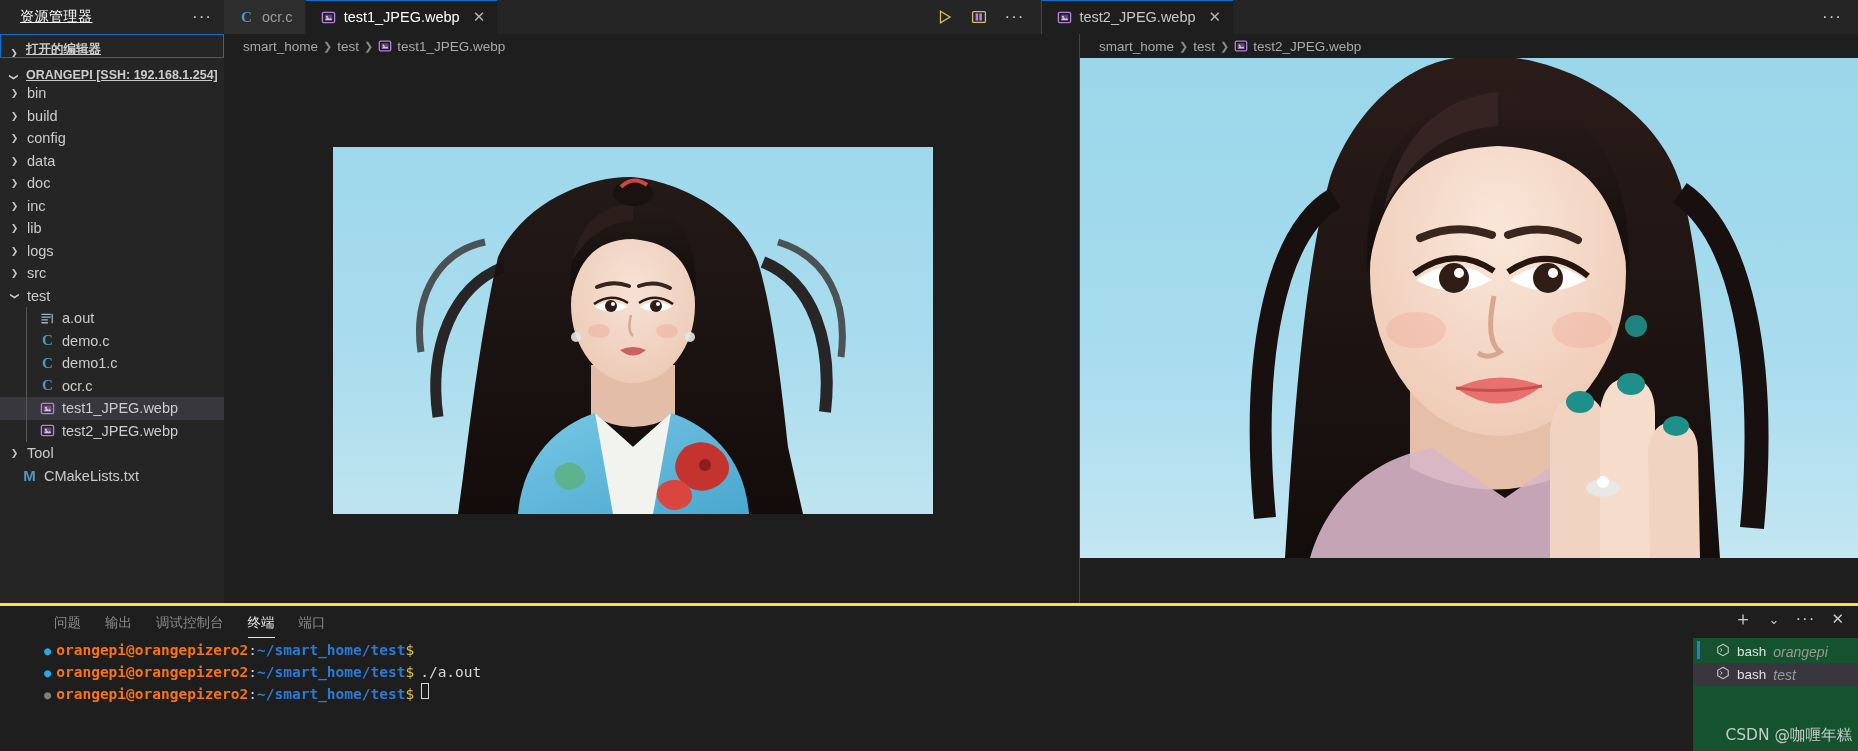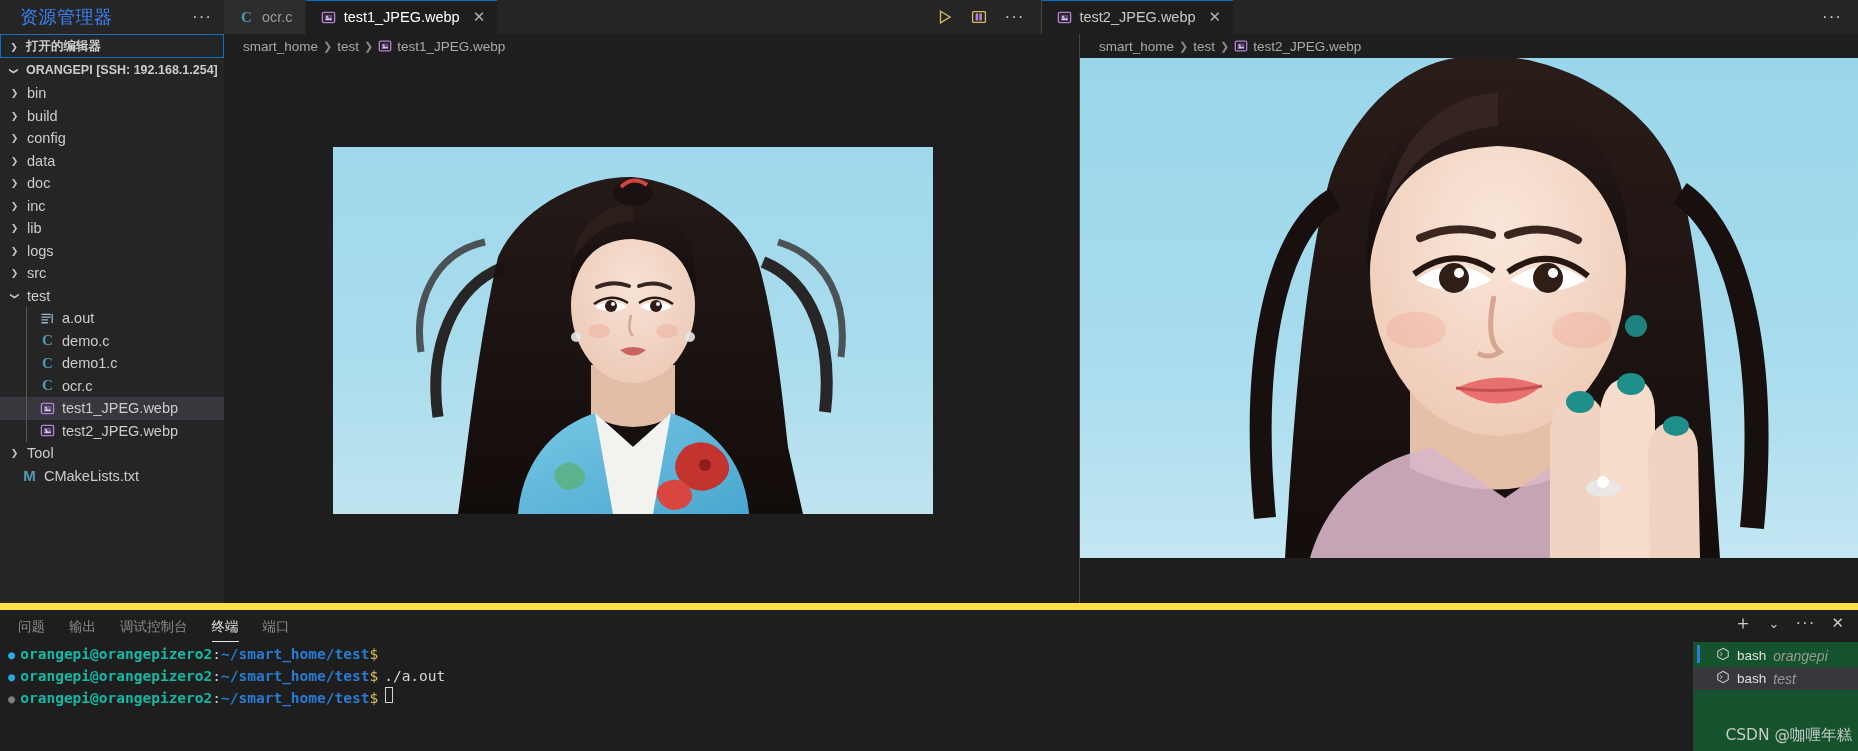--- a/index.html
+++ b/index.html
@@ -14,21 +14,21 @@
   
   .top-row { display: flex; height: 34px; flex: 0 0 34px; }
 
   .sidebar-title-bar {
     width: 224px; flex: 0 0 224px;
     background: #252526;
     display: flex; align-items: center; justify-content: space-between;
     padding: 0 12px 0 20px;
   }
   .sidebar-title {
-    color: #3b82f6; font-size: 18px; letter-spacing: .5px;
+    color: #ffffff; font-size: 14px; letter-spacing: .5px; text-decoration: underline;
   }
   .more-dots { color: #cccccc; font-size: 17px; line-height: 10px; letter-spacing: 1px; cursor: pointer; }
 
   .tabs-area { flex: 1; display: flex; background: #252526; position: relative; min-width: 0; }
   .tabs-left { display: flex; }
   .tab {
     display: flex; align-items: center; gap: 7px;
     padding: 0 12px 0 14px;
     background: #2d2d2d; color: #9a9a9a;
     font-size: 14.5px; cursor: pointer;
@@ -54,24 +54,24 @@
   
   .main-row { display: flex; flex: 1; min-height: 0; }
 
   
   .sidebar {
     width: 224px; flex: 0 0 224px; background: #252526;
     display: flex; flex-direction: column; overflow: hidden;
     position: relative;
   }
   .section-head {
-    display: flex; align-items: center; gap: 4px;
+    display: flex; align-items: flex-end; gap: 4px;
     height: 24px; padding-left: 6px;
     font-size: 12.5px; font-weight: bold; color: #cccccc;
-    cursor: pointer; flex: 0 0 24px;
+    cursor: pointer; flex: 0 0 24px; text-decoration: underline;
   }
   .section-head.focused { outline: 1px solid #0f6fc5; outline-offset: -1px; }
   .chev { width: 16px; text-align: center; font-size: 10px; color: #cccccc; display:inline-block; }
   .chev.right::before { content: "\276F"; font-size: 9px; }
   .chev.down::before  { content: "\276F"; font-size: 9px; display:inline-block; transform: rotate(90deg); }
 
   .tree { flex: 1; overflow: hidden; position: relative; }
   .row {
     display: flex; align-items: center; height: 22.5px;
     font-size: 14.5px; color: #cccccc; cursor: pointer;
@@ -105,38 +105,38 @@
   .breadcrumb .sep { color: #8a8a8a; font-size: 11px; }
   .bc-item { cursor: pointer; display:flex; align-items:center; gap:5px; }
 
   .image-canvas {
     flex: 1; display: flex; align-items: center; justify-content: center;
     overflow: hidden; position: relative;
   }
   .img-shell { box-shadow: 0 0 0 0 rgba(0,0,0,0); }
 
   
-  .panel { height: 148px; flex: 0 0 148px; background: #1e1e1e; display: flex; flex-direction: column; border-top: 7px solid #fde047; }
+  .panel { height: 148px; flex: 0 0 148px; background: #1e1e1e; display: flex; flex-direction: column; border-top: 3px solid #fde047; padding-left: 36px; }
   .panel-head { height: 32px; flex:0 0 32px; display: flex; align-items: flex-end; padding-left: 18px; }
   .panel-tabs { display: flex; gap: 24px; }
   .ptab { font-size: 13.5px; color: #8c8c8c; padding-bottom: 6px; cursor: pointer; position: relative; }
   .ptab.active { color: #e7e7e7; }
   .ptab.active::after { content:""; position:absolute; left:0; right:0; bottom:0; height:1px; background:#e7e7e7; }
   .panel-actions { margin-left: auto; display:flex; align-items:center; gap:16px; padding: 0 14px 6px 0; color:#cccccc; }
 
   .panel-body { flex: 1; display: flex; min-height: 0; }
   .terminal {
     flex: 1; padding: 2px 0 0 8px; min-width: 0; overflow: hidden;
     font-family: "DejaVu Sans Mono", "Liberation Mono", monospace;
     font-size: 14.5px; line-height: 20.5px; color: #cccccc; white-space: nowrap;
   }
   .tline { display: flex; align-items: baseline; }
   .dot { color:#2aa9e0; font-size: 12px; margin-right: 5px; }
   .dot.hollow { color:#7f7f7f; }
-  .u-user { color:#14b8a6; font-weight: bold; }
+  .u-user { color:#f97316; font-weight: bold; }
   .u-colon { color:#cccccc; }
   .u-path { color:#2a7bd4; font-weight: bold; }
   .u-dollar { color:#d8c05a; }
   .cmd { color:#d6d6d6; margin-left:6px; }
   .out-line { color:#e0e0e0; padding-left: 21px; font-family:"Liberation Sans", sans-serif; font-size:13.5px;}
   .cursor-blk { display:inline-block; width:8px; height:16px; border:1px solid #d6d6d6; margin-left:7px; vertical-align:-3px;}
 
   .term-sidebar {
     width: 165px; flex: 0 0 165px; background: #14532d;
     border-left: 1px solid #3b3b3b; padding-top: 2px; position: relative;

